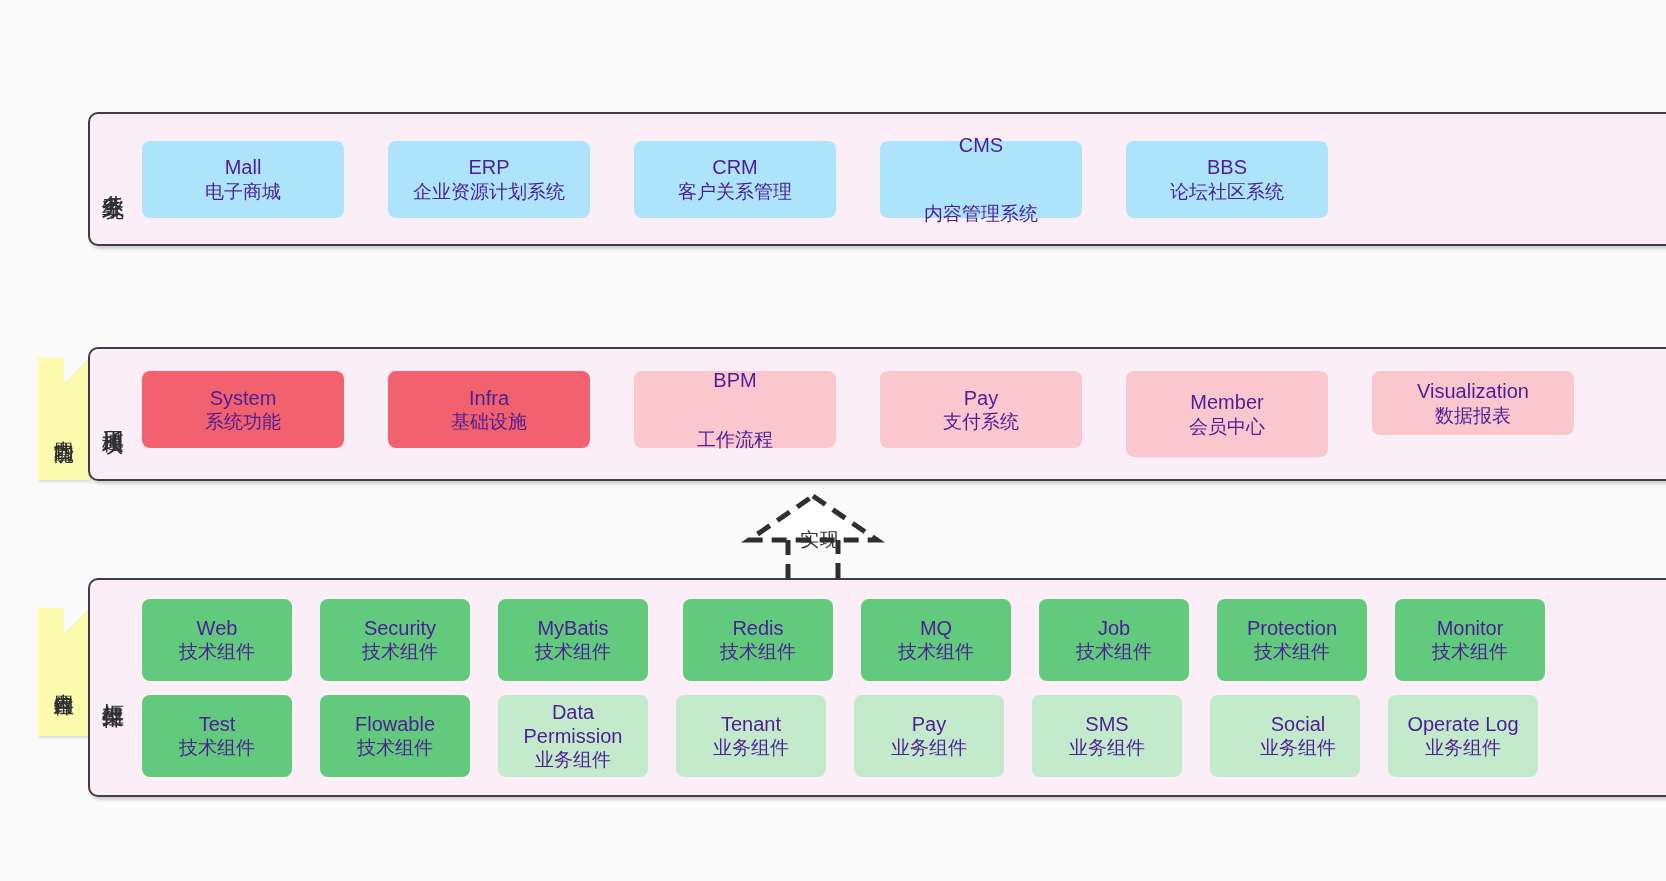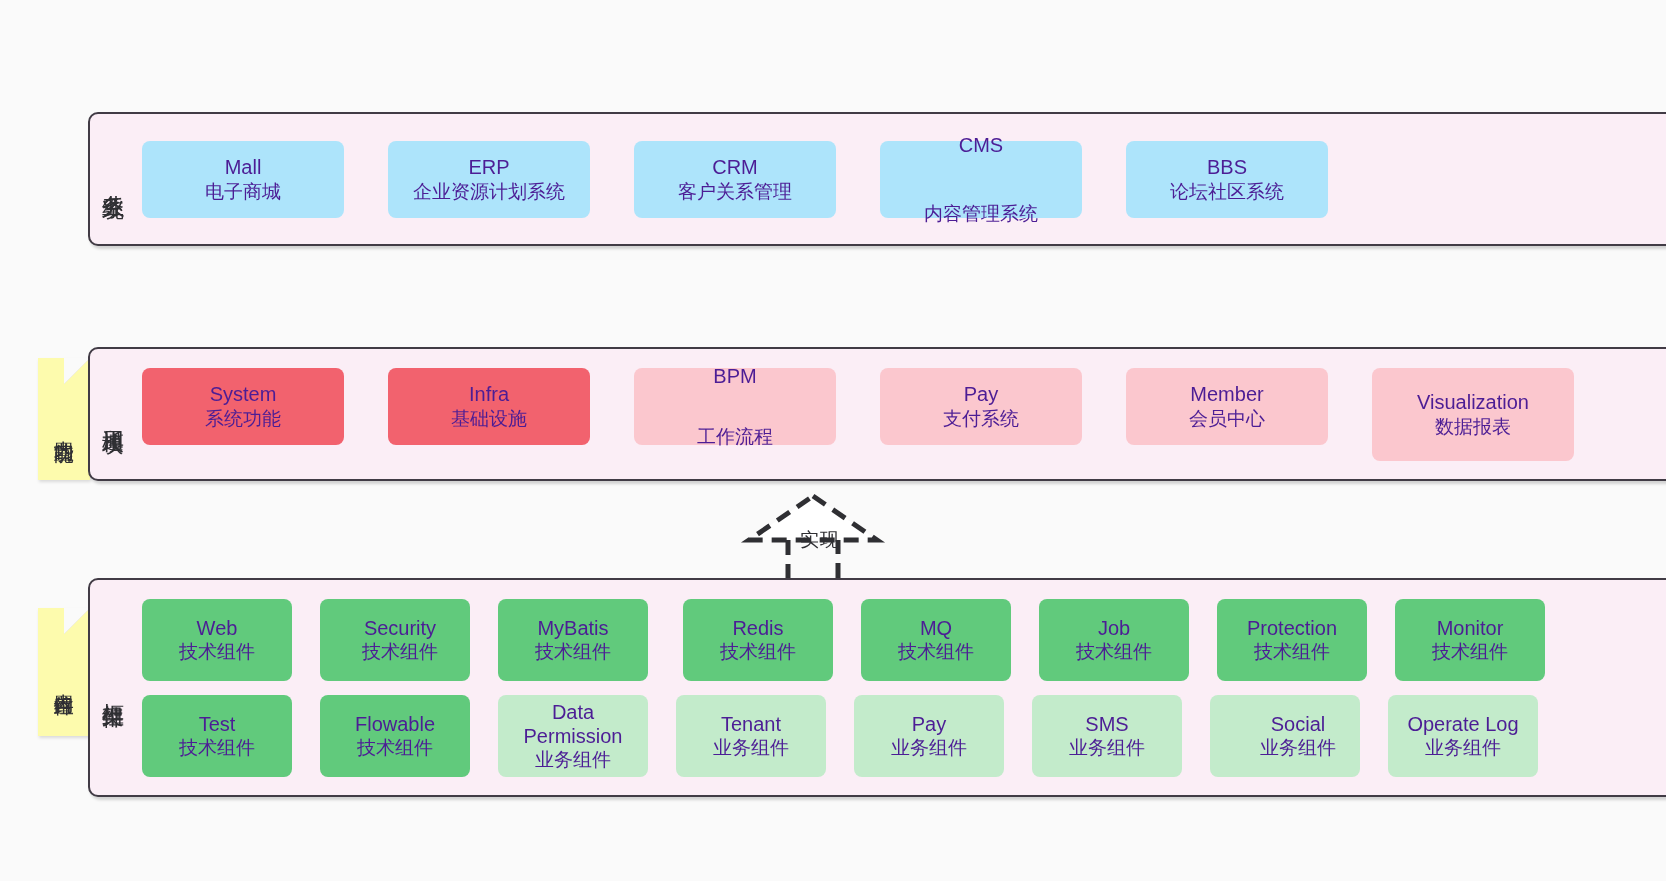--- a/index.html
+++ b/index.html
@@ -188,25 +188,25 @@
             <div class="t2">基础设施</div>
           </div>
           <div class="box" style="background: rgb(251, 199, 206); height: 77px; width: 202px; flex: 0 0 202px; margin-right: 44px; gap: 36px;">
             <div class="t1">BPM</div>
             <div class="t2">工作流程</div>
           </div>
           <div class="box" style="background: rgb(251, 199, 206); height: 77px; width: 202px; flex: 0 0 202px; margin-right: 44px;">
             <div class="t1">Pay</div>
             <div class="t2">支付系统</div>
           </div>
-          <div class="box" style="background: rgb(251, 199, 206); height: 77px; width: 202px; flex: 0 0 202px; margin-right: 44px;">
+          <div class="box" style="background: rgb(251, 199, 206); height: 86px; width: 202px; flex: 0 0 202px; margin-right: 44px;">
             <div class="t1">Member</div>
             <div class="t2">会员中心</div>
           </div>
-          <div class="box" style="background: rgb(251, 199, 206); height: 93px; width: 202px; flex: 0 0 202px; margin-right: 44px;">
+          <div class="box" style="background: rgb(251, 199, 206); height: 64px; width: 202px; flex: 0 0 202px; margin-right: 44px;">
             <div class="t1">Visualization</div>
             <div class="t2">数据报表</div>
           </div>
         </div>
     </div>
   </div>
 
   <div class="arrow" style="left:738px; top:490px;">
     <svg width="150" height="95" viewBox="0 0 150 95">
       <path d="M 75 6 L 139 50 L 11 50 Z" fill="#ffffff" stroke="#2f2f33" stroke-width="5" stroke-dasharray="15 9" stroke-linecap="butt"></path>

